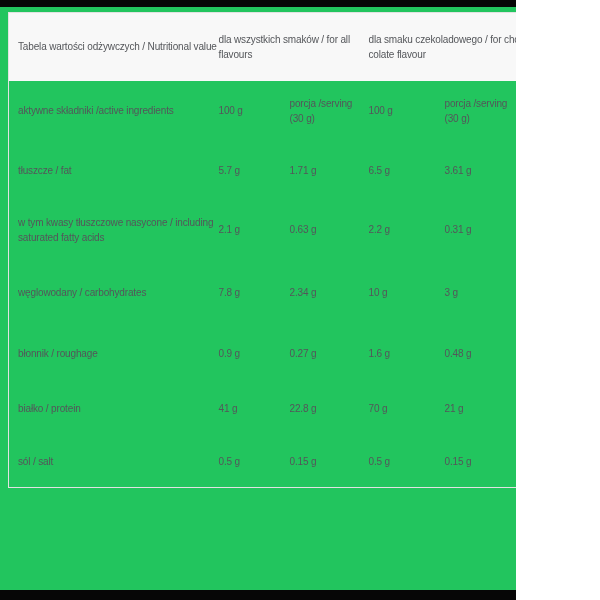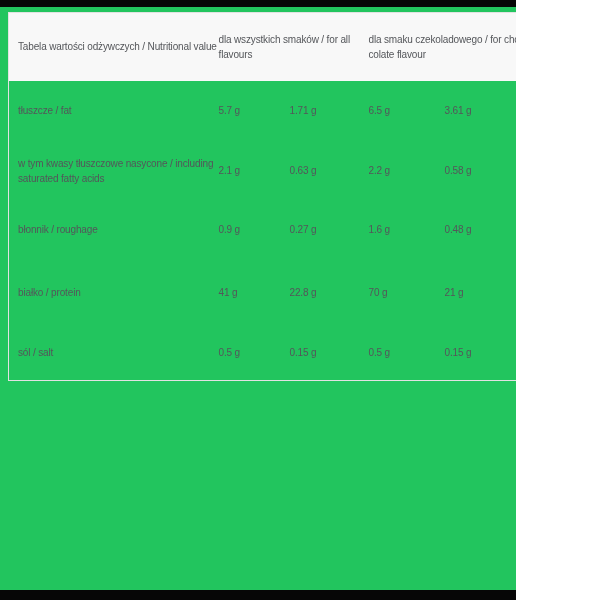--- a/index.html
+++ b/index.html
@@ -86,33 +86,49 @@
       <tr>
         <th>Tabela wartości odżywczych / Nutritional value</th>
         <th colspan="2">dla wszystkich smaków / for all
 flavours</th>
         <th colspan="2">dla smaku czekoladowego / for cho-
 colate flavour</th>
       </tr>
     </thead>
     <tbody>
       <tr>
+        <td>aktywne składniki /active ingredients</td>
+        <td>100 g</td>
+        <td>porcja /serving
+(30 g)</td>
+        <td>100 g</td>
+        <td>porcja /serving
+(30 g)</td>
+      </tr>
+      <tr>
         <td>tłuszcze / fat</td>
         <td>5.7 g</td>
         <td>1.71 g</td>
         <td>6.5 g</td>
         <td>3.61 g</td>
       </tr>
       <tr>
         <td>w tym kwasy tłuszczowe nasycone / including
 saturated fatty acids</td>
         <td>2.1 g</td>
         <td>0.63 g</td>
         <td>2.2 g</td>
-        <td>0.58 g</td>
+        <td>0.31 g</td>
+      </tr>
+      <tr>
+        <td>węglowodany / carbohydrates</td>
+        <td>7.8 g</td>
+        <td>2.34 g</td>
+        <td>10 g</td>
+        <td>3 g</td>
       </tr>
       <tr>
         <td>błonnik / roughage</td>
         <td>0.9 g</td>
         <td>0.27 g</td>
         <td>1.6 g</td>
         <td>0.48 g</td>
       </tr>
       <tr>
         <td>białko / protein</td>

